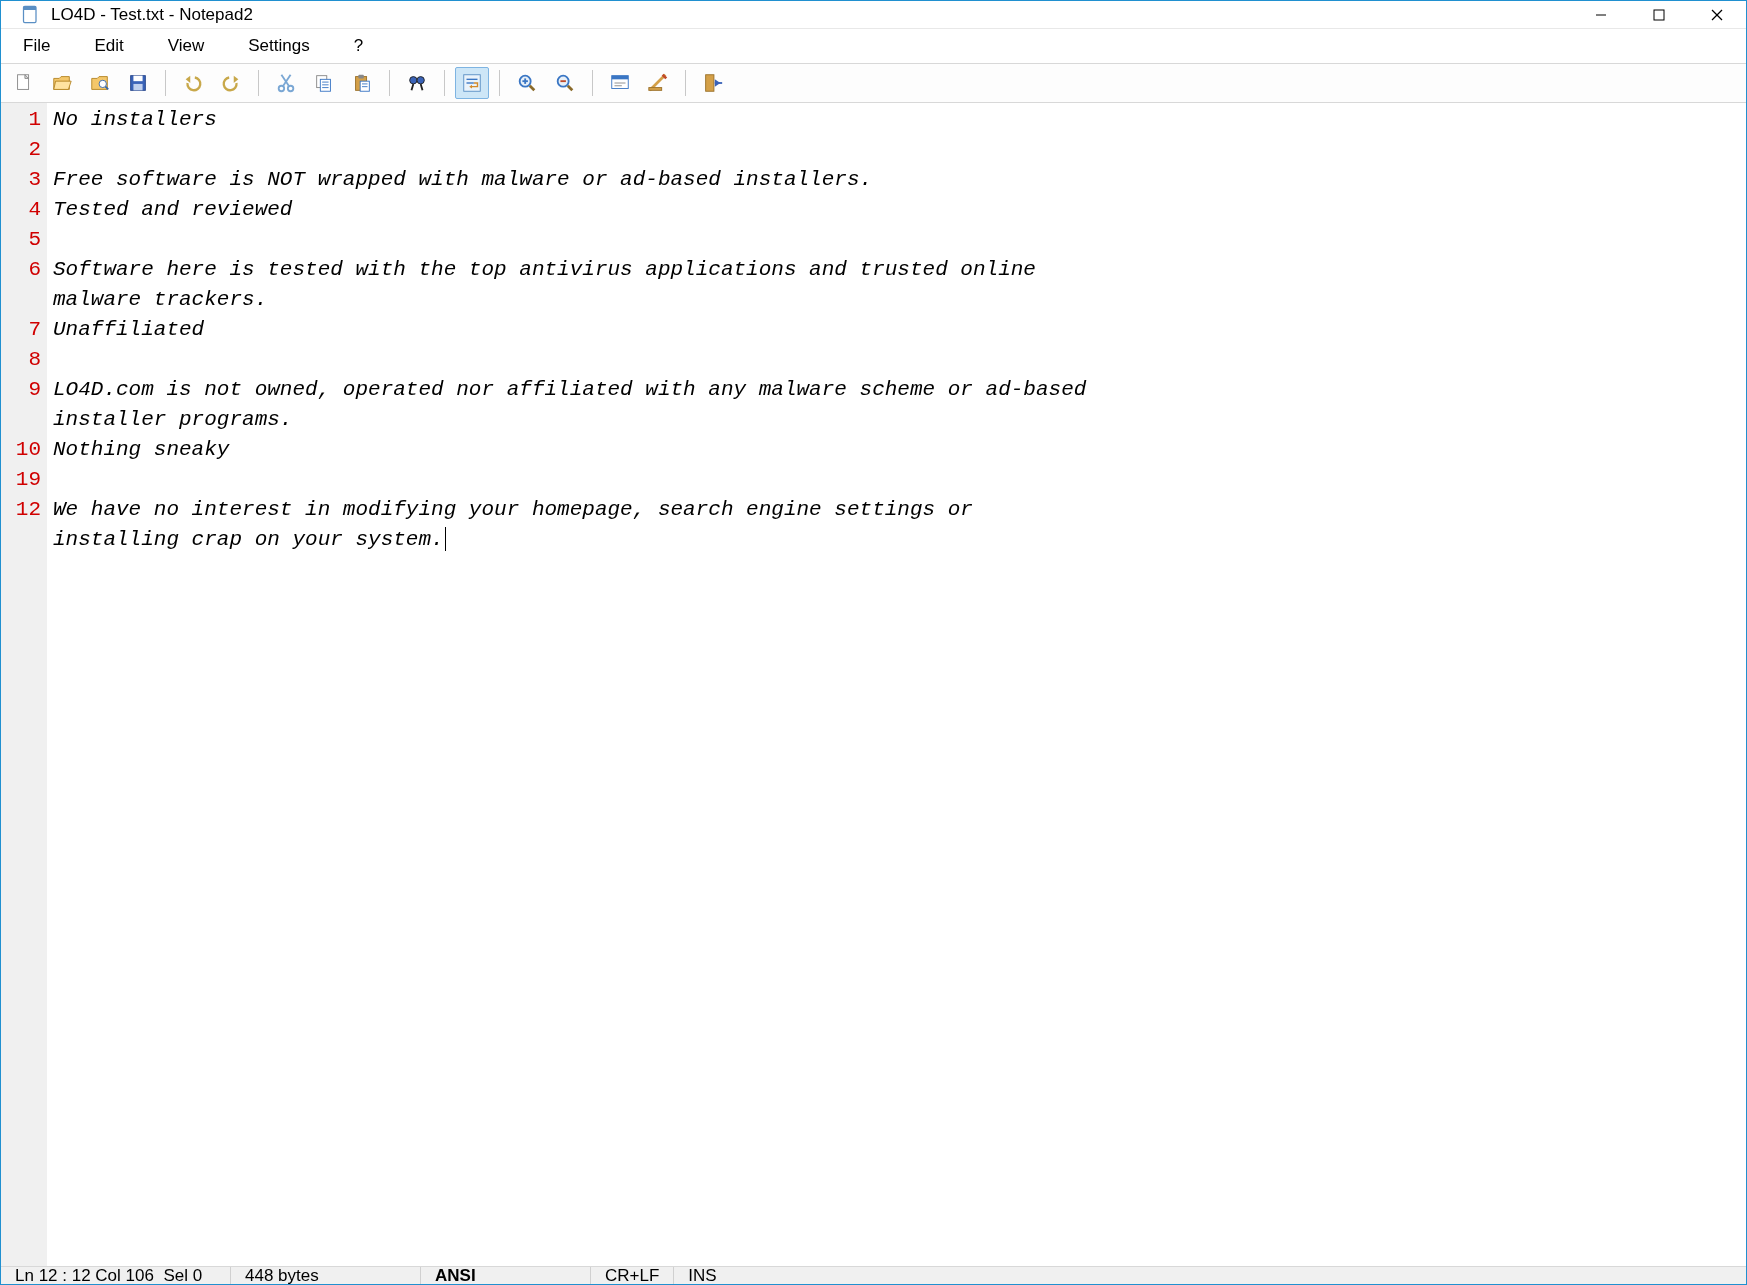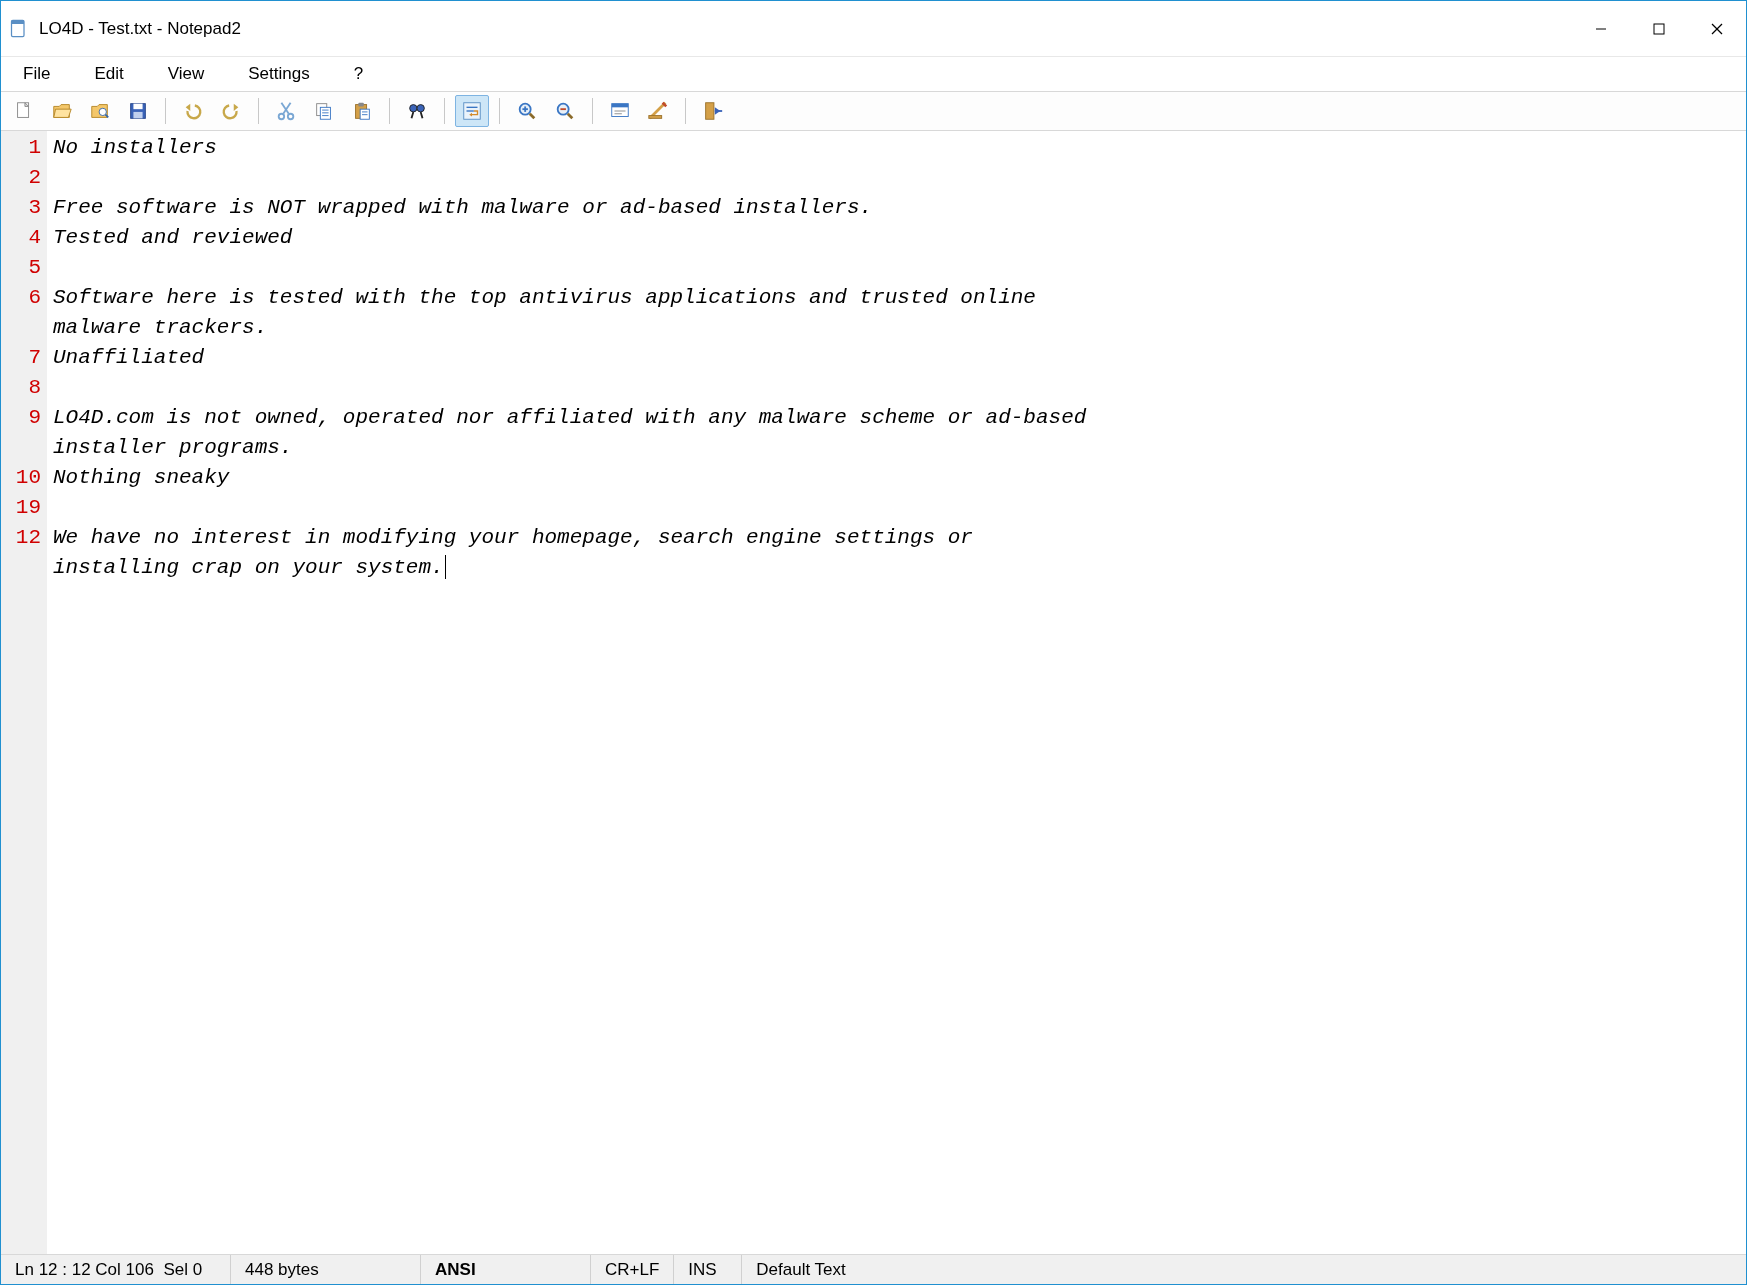--- a/index.html
+++ b/index.html
@@ -10,25 +10,25 @@
   width: 1747px;
   height: 1285px;
   border: 1px solid #2090d0;
   display: flex;
   flex-direction: column;
   overflow: hidden;
 }
 
 
 .titlebar {
-  height: 56px;
+  height: 28px;
   background: #fff;
   display: flex;
   align-items: center;
-  padding: 0 0 0 8px;
+  padding: 0 0 0 20px;
   border-bottom: 1px solid #e8e8e8;
 }
 .titlebar .app-icon {
   width: 20px; height: 20px;
   margin-right: 10px;
   display: flex; align-items: center; justify-content: center;
 }
 .titlebar .title-text {
   font-size: 17px;
   color: #000;
@@ -109,21 +109,21 @@
   color: #000;
   white-space: pre-wrap;
   word-break: break-word;
   position: relative;
   font-style: italic;
 }
 .text-area .row { min-height: 30px; }
 
 
 .statusbar {
-  height: 30px;
+  height: 18px;
   border-top: 1px solid #d8d8d8;
   background: #f0f0f0;
   display: flex;
   align-items: center;
   font-size: 17px;
   color: #000;
 }
 .statusbar .cell {
   padding: 0 14px;
   border-right: 1px solid #d0d0d0;
@@ -335,14 +335,13 @@
 
 <div class="statusbar">
   <div class="cell sel-cell">
     <span>Ln 12 : 12  Col 106</span>&nbsp;&nbsp;
     <span>Sel 0</span>
   </div>
   <div class="cell wide">448 bytes</div>
   <div class="cell med">ANSI</div>
   <div class="cell small">CR+LF</div>
   <div class="cell small">INS</div>
-  <div class="cell">Default Text</div>
 </div>
 
 </body></html>

